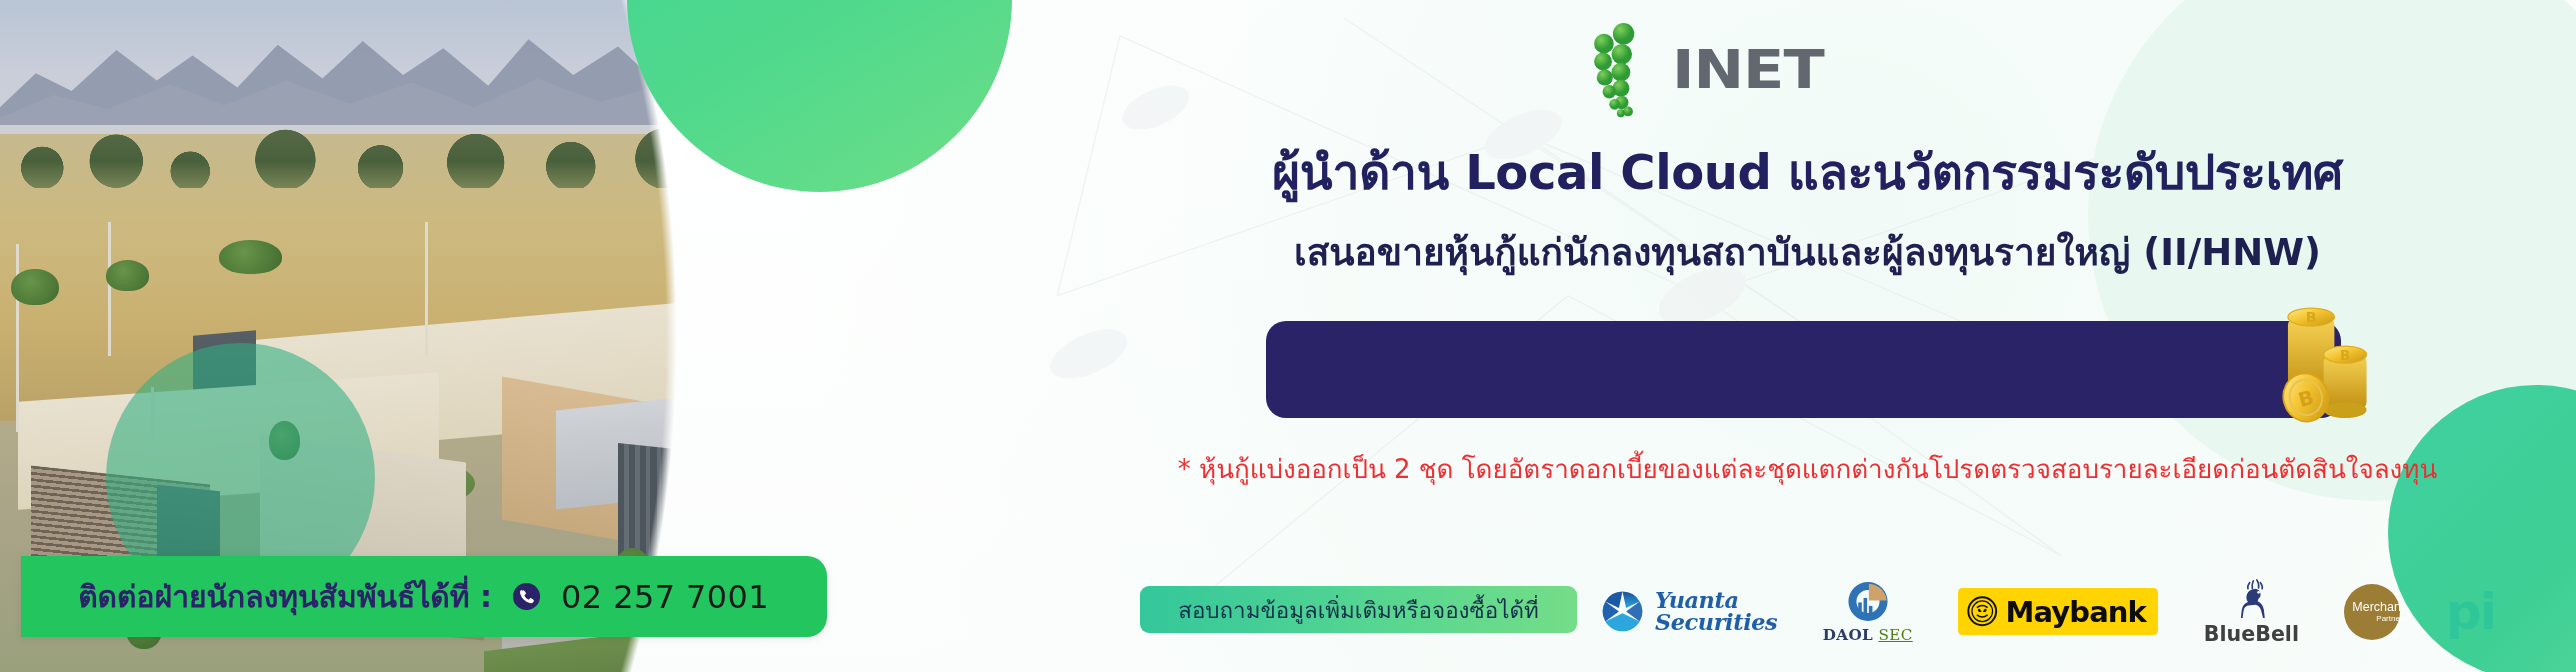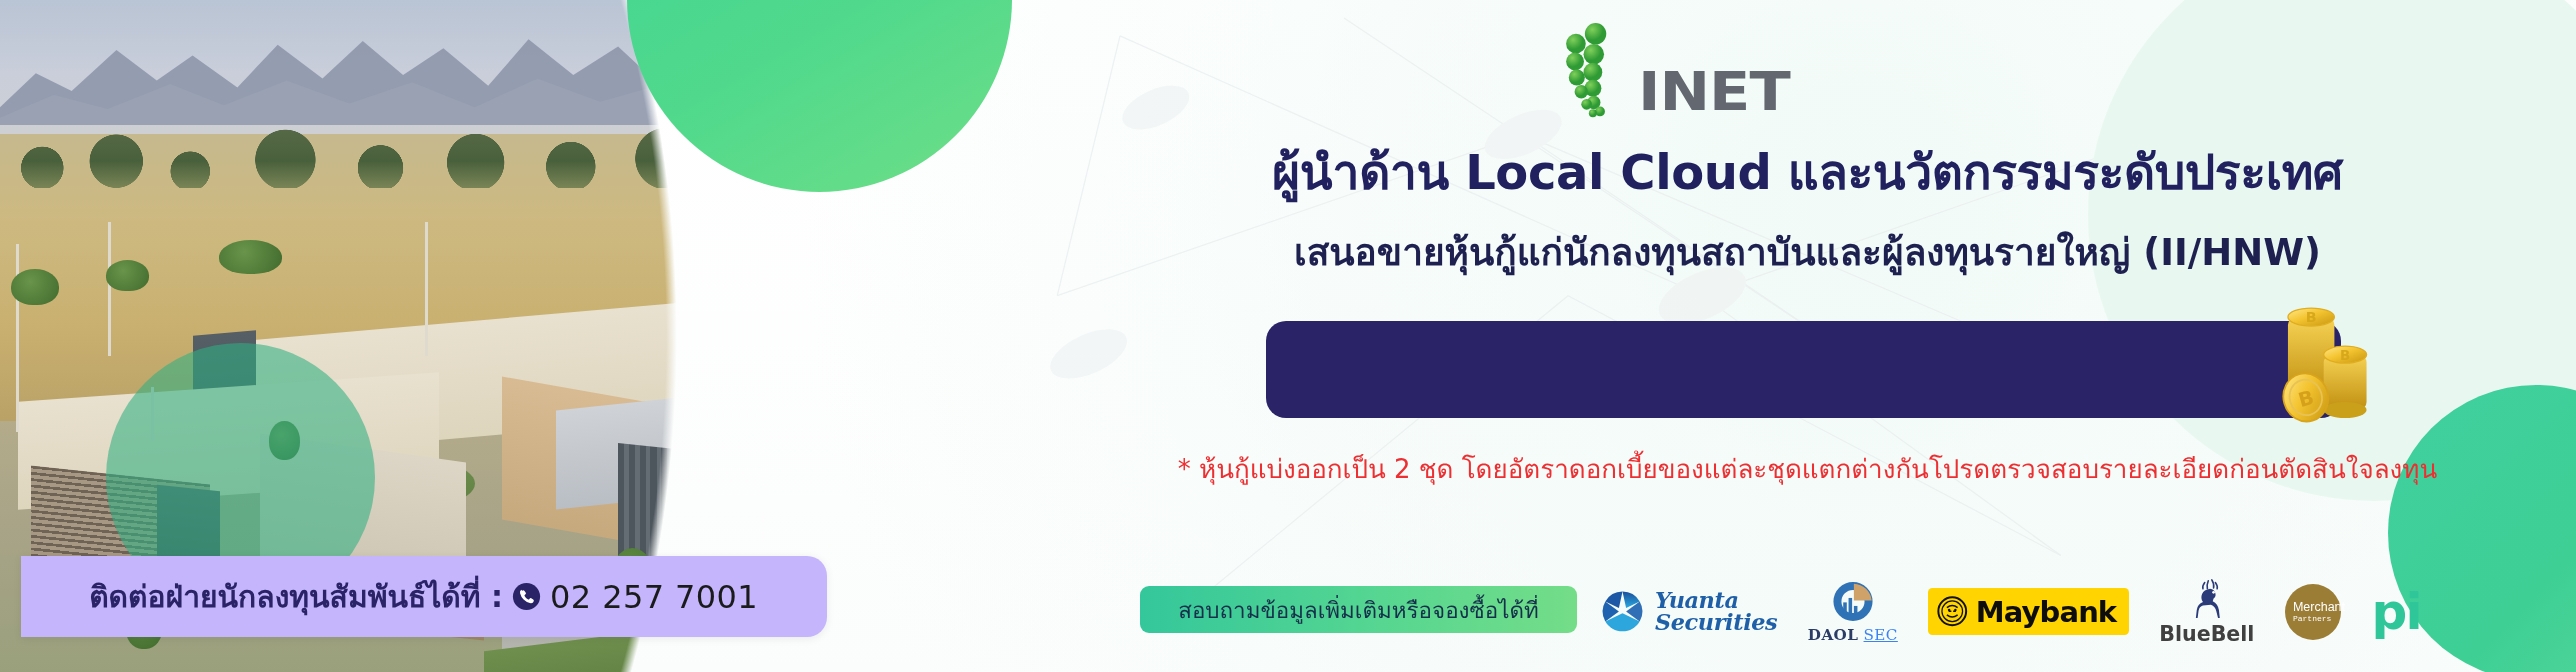--- a/index.html
+++ b/index.html
@@ -125,22 +125,22 @@
     background:linear-gradient(135deg,#3fd0a0 0%,#3ecf95 60%,#57d79a 100%);
   }
 
   
   .content {
     position:absolute; left:1039px; top:0; width:1537px; height:672px;
   }
 
   
   .logo {
-    position:absolute; left:520px; top:20px;
-    display:flex; align-items:flex-end; gap:13px;
+    position:absolute; left:548px; top:20px;
+    display:flex; align-items:center; gap:19px;
   }
   .logo-dots { width:66px; height:99px; }
   .logo-text {
     font-family:"DejaVu Sans", sans-serif;
     font-weight:bold; font-size:54px; letter-spacing:-0.9px;
     color:#636870; line-height:1;
     transform:scaleX(1.12); transform-origin:left center;
   }
 
   
@@ -203,71 +203,71 @@
     width:437px; height:47px;
     border-radius:9px;
     background:linear-gradient(90deg,#34c79b 0%,#56d691 55%,#74dd88 100%);
     display:flex; align-items:center; justify-content:center;
     font-family:"DejaVu Sans","Liberation Sans",sans-serif;
     font-size:22.4px; color:#15304a;
   }
   .partners {
     position:absolute; left:560px; top:573px;
     width:896px; height:77px;
-    display:flex; align-items:center; gap:30.5px;
+    display:flex; align-items:center; gap:30.5px;justify-content:space-between;
   }
   .p-item { display:flex; align-items:center; }
 
   .yuanta-txt {
     font-family:"DejaVu Serif","Liberation Serif",serif;
     font-style:italic; font-weight:bold;
     color:#1f5fa8; line-height:.95; font-size:22.4px;
     letter-spacing:-0.4px;
   }
   .daol-txt {
     font-family:"DejaVu Serif","Liberation Serif",serif;
     font-size:15.2px; letter-spacing:0.4px; margin-top:1.8px;
   }
   .daol-a { color:#2b3c66; font-weight:bold; }
-  .daol-b { color:#3b82f6;text-decoration:underline; }
+  .daol-b { color:#4d7c0f;text-decoration:underline; }
   .maybank-box {
     background:#ffd400; border-radius:4.5px;
     padding:6.3px 12.5px 6.3px 9px;
     display:flex; align-items:center; gap:8px;
   }
   .maybank-txt {
     font-family:"DejaVu Sans","Liberation Sans",sans-serif;
     font-weight:bold; font-size:29px; color:#0d0d0d; letter-spacing:-0.9px;
   }
   .bluebell-txt {
     font-family:"DejaVu Sans","Liberation Sans",sans-serif;
     font-weight:bold; font-size:20.6px; color:#404040; margin-top:1.8px;
   }
   .merchant-circle {
     width:56px; height:56px; border-radius:50%;
     background:#9b7d35;
     display:flex; flex-direction:column; align-items:flex-start;
     justify-content:center; padding-left:8px;
   }
   .merchant-1 { font-size:12.5px; color:#fff; font-family:"Liberation Sans",sans-serif; }
-  .merchant-2 { font-size:8px; color:#fff; font-family:Liberation Mono, monospace; }
+  .merchant-2 { font-size:8px; color:#fff; font-family:Liberation Sans, sans-serif;margin-left:24px; }
   .pi-txt {
     font-family:"DejaVu Sans","Liberation Sans",sans-serif;
     font-weight:bold; font-size:50px; color:#2fc79a; line-height:.8;
     letter-spacing:-1.8px;
   }
 
   
   .contact {
     position:absolute; left:20.6px; top:556px;
     width:806px; height:81px;
-    background:#c4b5fd;
+    background:#22c55e;
     border-radius:0 20px 20px 0;
     display:flex; align-items:center; justify-content:center;
-    gap:9px;
+    gap:20px;
     box-shadow:0 1.8px 9px rgba(0,0,0,.07);
   }
   .contact-label {
     font-family:"DejaVu Sans","Liberation Sans",sans-serif;
     font-size:30px; font-weight:bold; color:#2a2368; white-space:nowrap;
   }
   .phone-icon { width:29px; height:29px; flex:0 0 auto; }
   .contact-number {
     font-family:"DejaVu Sans","Liberation Sans",sans-serif;
     font-size:32px; color:#1b1b1b; white-space:nowrap; letter-spacing:0.4px;

